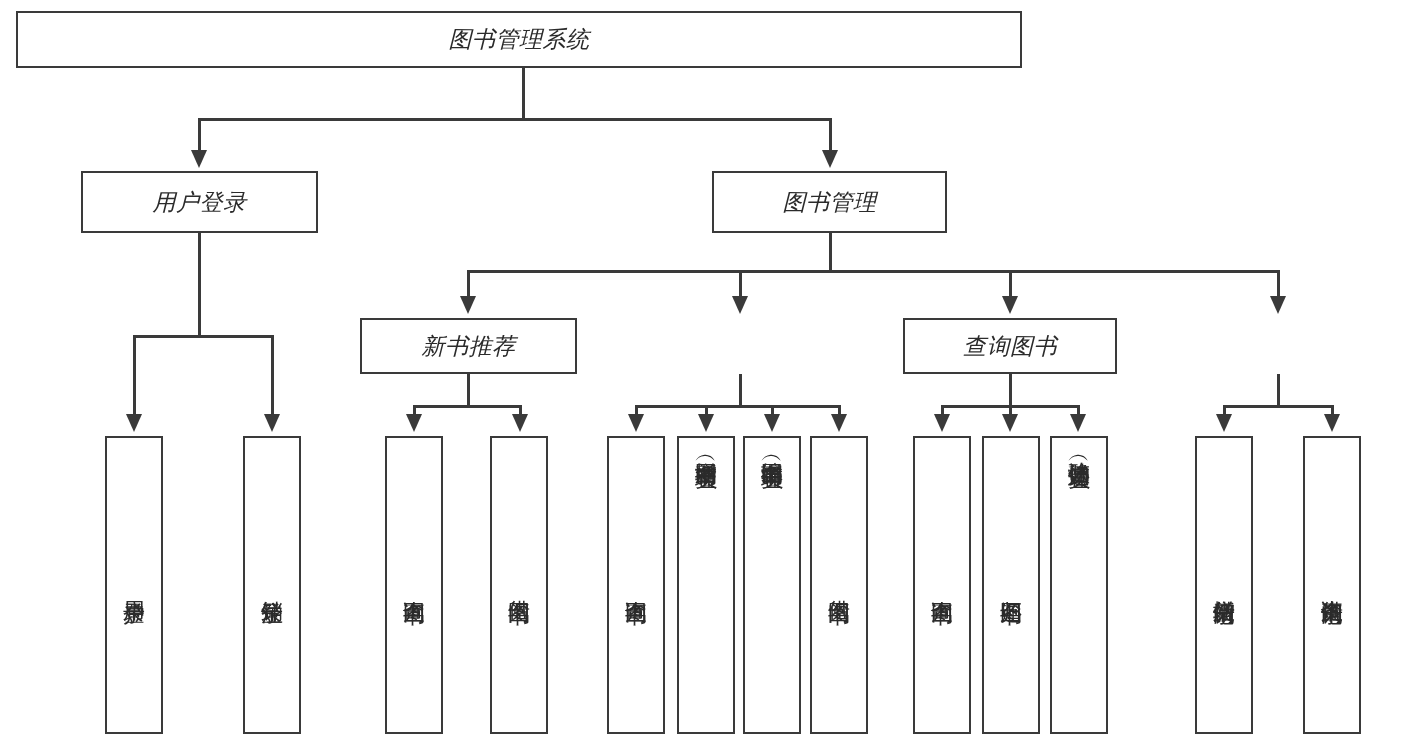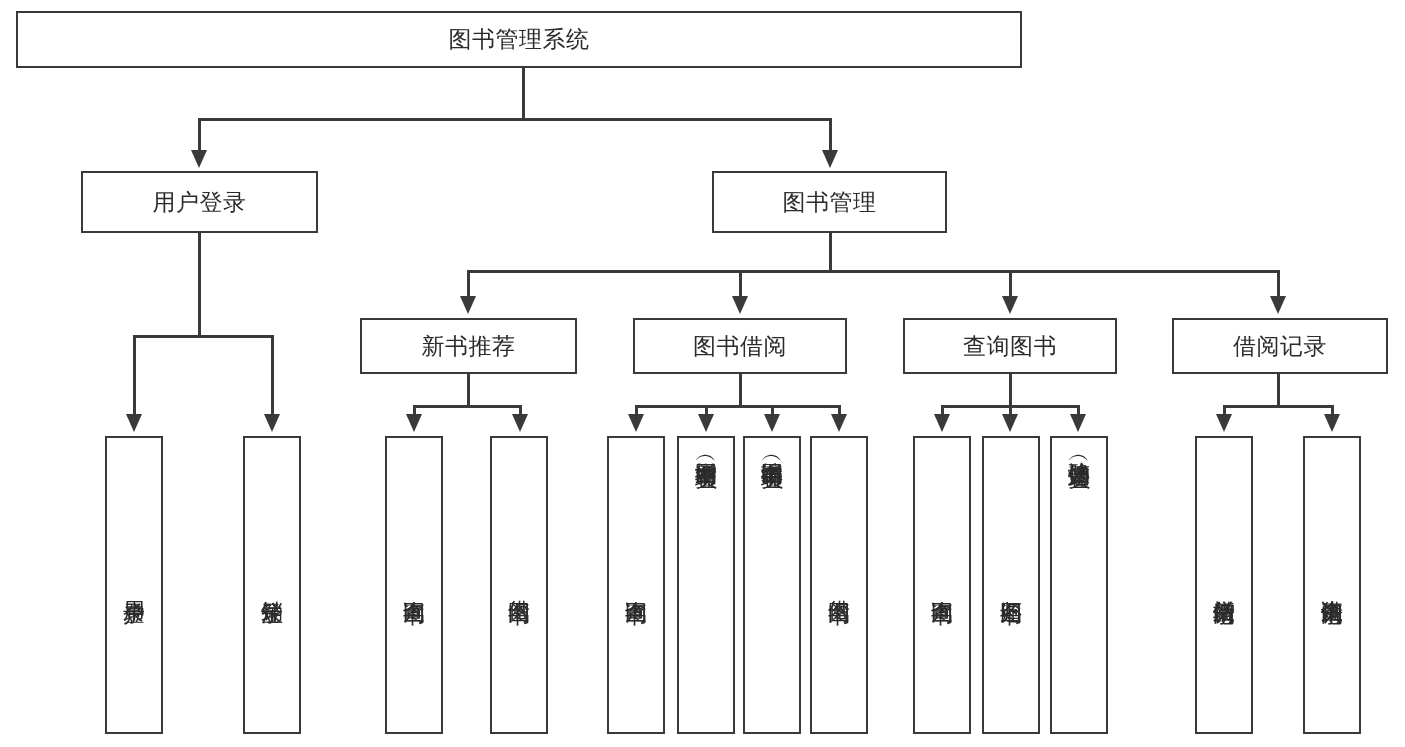--- a/index.html
+++ b/index.html
@@ -23,20 +23,21 @@
     border: 2.5px solid #3a3a3a;
     background: #ffffff;
     display: flex;
     align-items: center;
     justify-content: center;
     color: #2b2b2b;
   }
   .node.h {
     font-size: 23px;
     letter-spacing: 0.5px;
+    font-style: italic;
   }
   .node.leaf {
     font-size: 22px;
   }
   .node.leaf .vtxt {
     writing-mode: vertical-rl;
     text-orientation: upright;
     line-height: 1.18;
     letter-spacing: 1px;
     white-space: nowrap;
@@ -115,28 +116,22 @@
   <div class="edge v" style="left:739px; top:270px; height:30px;"></div>
   <div class="arrow" style="left:732px; top:296px;"></div>
   <div class="edge v" style="left:1009px; top:270px; height:30px;"></div>
   <div class="arrow" style="left:1002px; top:296px;"></div>
   <div class="edge v" style="left:1277px; top:270px; height:30px;"></div>
   <div class="arrow" style="left:1270px; top:296px;"></div>
 
   <div class="node h" style="left:360px; top:318px; width:217px; height:56px;">
     <span>新书推荐</span>
   </div>
-  <div class="node h" style="left:633px; top:318px; width:214px; height:56px;">
-    <span>图书借阅</span>
-  </div>
   <div class="node h" style="left:903px; top:318px; width:214px; height:56px;">
     <span>查询图书</span>
-  </div>
-  <div class="node h" style="left:1172px; top:318px; width:216px; height:56px;">
-    <span>借阅记录</span>
   </div>
 
   <div class="edge v" style="left:467px; top:374px; height:31px;"></div>
   <div class="edge h" style="left:413px; top:405px; width:108px;"></div>
   <div class="edge v" style="left:413px; top:405px; height:13px;"></div>
   <div class="arrow" style="left:406px; top:414px;"></div>
   <div class="edge v" style="left:519px; top:405px; height:13px;"></div>
   <div class="arrow" style="left:512px; top:414px;"></div>
 
   <div class="node leaf" style="left:385px; top:436px; width:58px; height:298px;">

